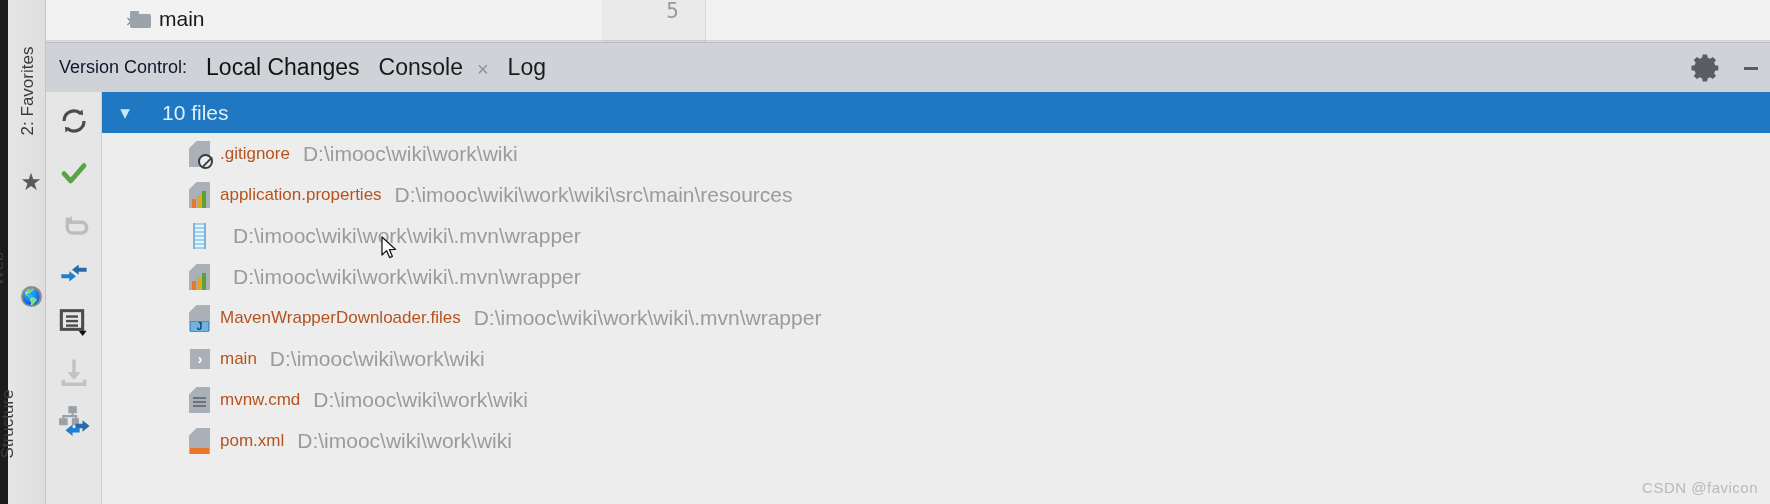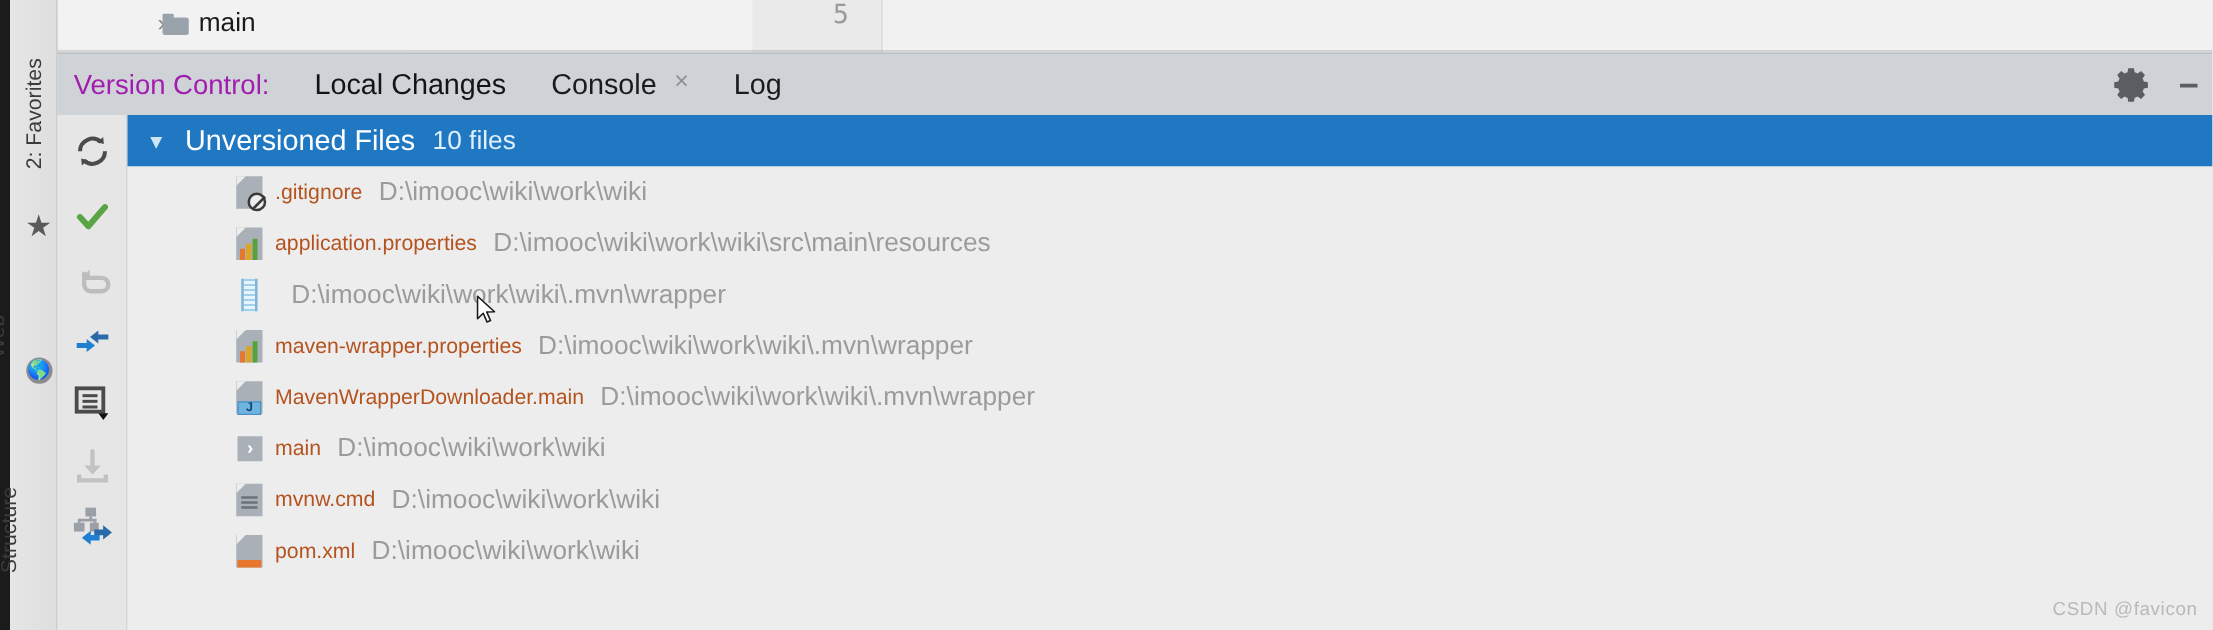--- a/index.html
+++ b/index.html
@@ -41,22 +41,22 @@
     font-size: 17px; color: #3b3b3b; white-space: nowrap;
   }
   .vlabel.fav { top: 72px; }
   .vlabel.web { top: 250px; width: 80px; }
   .vlabel.str { top: 405px; width: 100px; }
   .star-ico { position: absolute; left: 12px; top: 172px; width: 22px; height: 21px; color: #5a5a5a; font-size: 24px; line-height: 20px; text-align:center; }
   .globe-ico { position: absolute; left: 13px; top: 286px; width: 21px; height: 21px; border-radius: 50%; background: #8b8b8b; color:#e8e8e8; font-size:15px; line-height:21px; text-align:center; }
 
   
   .tabbar { position: absolute; left: 46px; top: 42px; width: 1724px; height: 50px; background: #cfd2d6; border-top: 1px solid #b9bcc0; display: flex; align-items: center; }
-  .tabbar-title { margin-left: 13px; font-size: 22px; color: #a21caf; }
-  .tab { margin-left: 36px; font-size: 23px; color: #1b1b1b; display: flex; align-items: flex-start; cursor: default; }
+  .tabbar-title { margin-left: 13px; font-size: 18px; color: #0f172a; }
+  .tab { margin-left: 19px; font-size: 23px; color: #1b1b1b; display: flex; align-items: flex-end; cursor: default; }
   .tab.active { color: #141414; }
   .tab .close-x { margin-left: 14px; font-size: 20px; color: #8d9196; }
   .tabbar-right { margin-left: auto; display: flex; align-items: center; padding-right: 6px; }
   .gear { width: 34px; height: 34px; position: relative; margin-right: 18px; }
   .gear svg { display:block; }
   .hidebtn { width: 22px; height: 34px; position: relative; }
   .hidebtn:before { content:""; position:absolute; left:2px; top:16px; width:14px; height:3px; background:#5a5e63; }
 
   
   .vc-toolbar { position: absolute; left: 46px; top: 92px; width: 56px; height: 412px; background: #e6e6e6; border-right: 1px solid #d0d0d0; }
@@ -235,21 +235,20 @@
         <path fill="#2a6aa8" d="M23 15.5l-5-4v2.4h-5v3.2h5v2.4z"></path>
         <path fill="#1f7fd0" d="M7 22.5l5-4v2.4h5v3.2h-5v2.4z" transform="translate(-1 -4)"></path>
       </svg>
     </span>
   </div>
 
   <div class="list-pane">
 
     <div class="group-header">
       <span class="gh-chevron">▾</span>
-      <span class="gh-title">Unversioned Files</span>
       <span class="gh-count">10 files</span>
     </div>
 
     <div class="rows">
 
       <div class="row" style="top:0px">
         <span class="ficon">
           <span class="sheet"></span>
             <span class="fold"></span>
             <span class="b-ban"></span>
@@ -278,31 +277,30 @@
       </div>
 
       <div class="row" style="top:123px">
         <span class="ficon b-chart">
           <span class="sheet"></span>
             <span class="fold"></span>
           <span class="bar b1"></span>
             <span class="bar b2"></span>
             <span class="bar b3"></span>
         </span>
-        <span class="fname">maven-wrapper.properties</span>
         <span class="fpath">D:\imooc\wiki\work\wiki\.mvn\wrapper</span>
       </div>
 
       <div class="row" style="top:164px">
         <span class="ficon">
           <span class="sheet"></span>
             <span class="fold"></span>
           <span class="b-block">J</span>
         </span>
-        <span class="fname">MavenWrapperDownloader.main</span>
+        <span class="fname">MavenWrapperDownloader.files</span>
         <span class="fpath">D:\imooc\wiki\work\wiki\.mvn\wrapper</span>
       </div>
 
       <div class="row" style="top:205px">
         <span class="arrow-ico">
           <span class="sq"></span>
             <span class="ch">›</span>
         </span>
         <span class="fname">main</span>
         <span class="fpath">D:\imooc\wiki\work\wiki</span>

